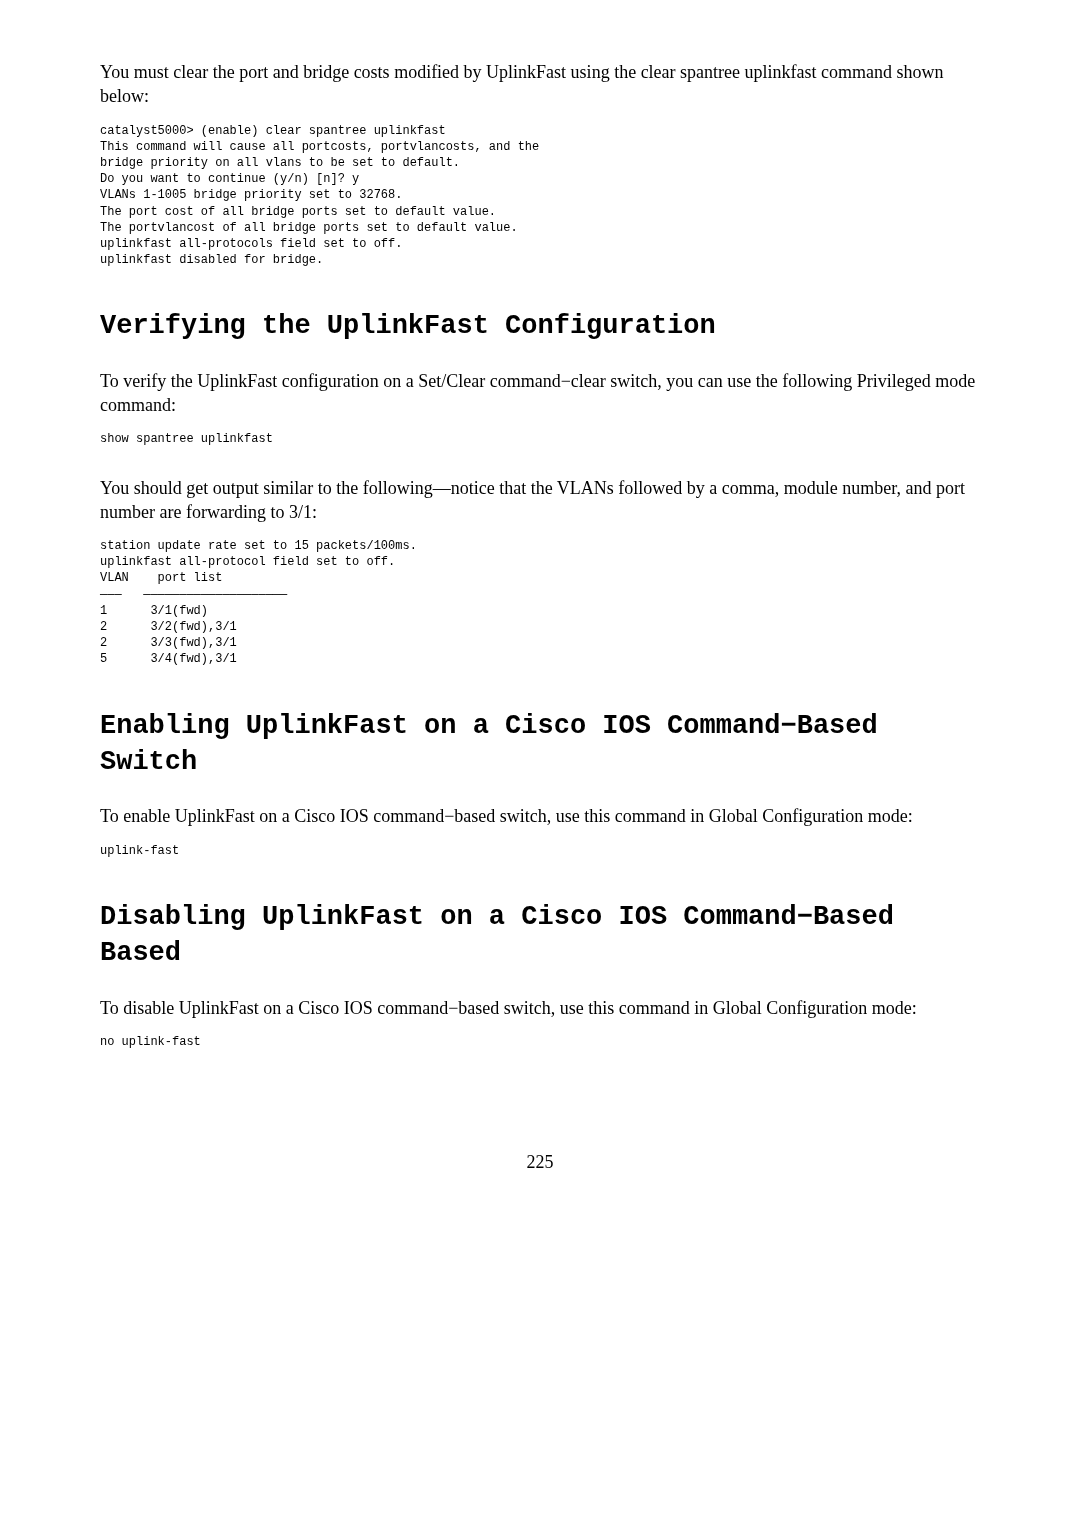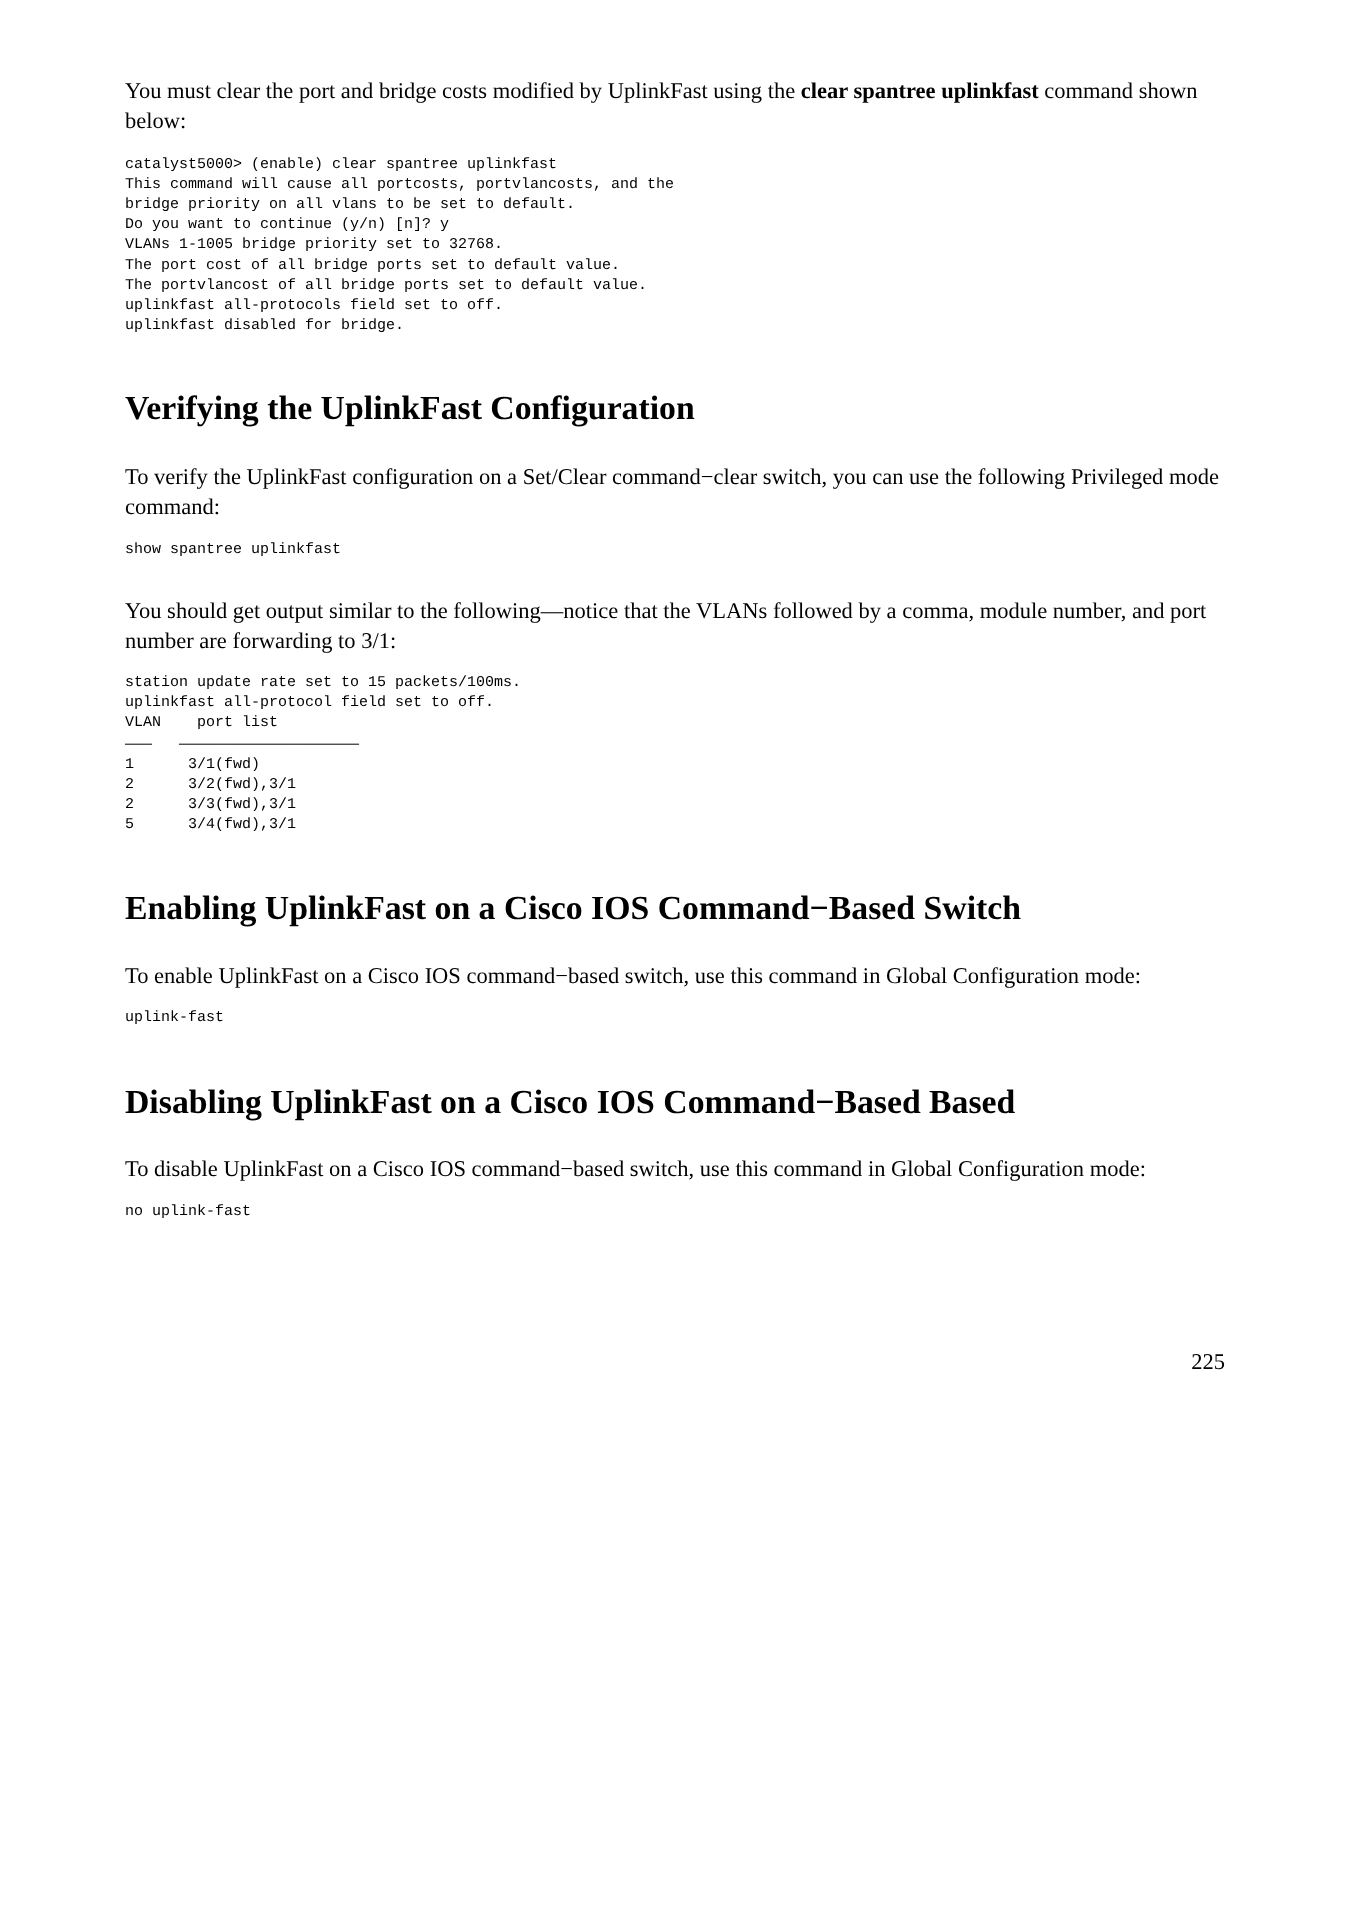--- a/index.html
+++ b/index.html
@@ -10,40 +10,40 @@
     line-height: 1.35;
     color: #000;
     background: #fff;
     width: 1080px;
     box-sizing: border-box;
   }
   .para {
     margin: 0 0 14px 0;
   }
   .bold {
-    font-weight: bold;
+    font-weight: normal;
   }
   pre.code {
     font-family: "Courier New", Courier, monospace;
     font-size: 12px;
     line-height: 1.35;
     white-space: pre;
     margin: 4px 0 40px 0;
   }
   pre.code.tight {
     margin-bottom: 28px;
   }
   h2.section {
-    font-family: Liberation Serif, serif;
+    font-family: Liberation Mono, monospace;
     font-weight: bold;
     font-size: 27px;
     margin: 40px 0 24px 0;
   }
   .page-num {
-    text-align: right;
+    text-align: center;
     font-family: "Times New Roman", Times, serif;
     font-size: 18px;
     margin-top: 100px;
   }
 </style>
 </head>
 <body>
 
 <p class="para">
   <span>You must clear the port and bridge costs modified by UplinkFast using the </span><span class="bold">clear spantree uplinkfast</span><span> command shown below:</span>

